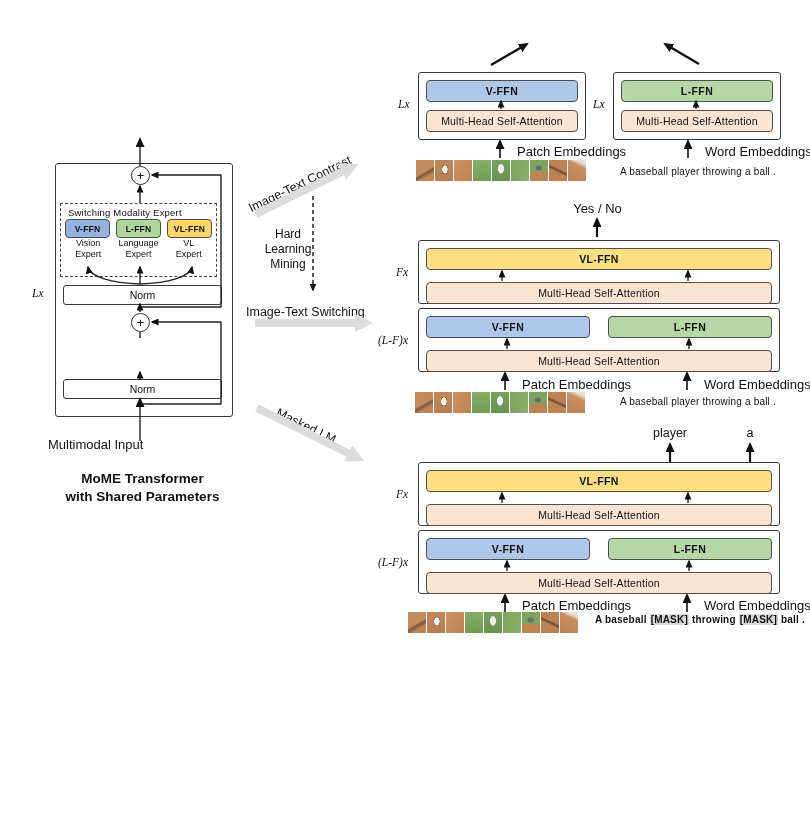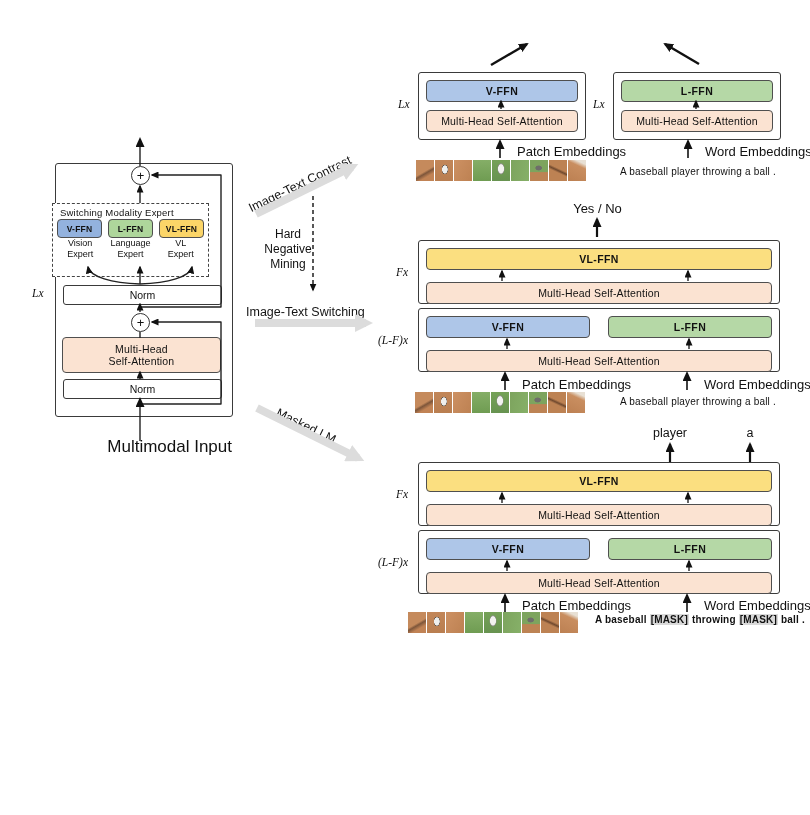--- a/index.html
+++ b/index.html
@@ -125,52 +125,51 @@
       <path d="M505 612 L505 595" stroke-width="1.6" marker-end="url(#ah)"></path>
       <path d="M687 612 L687 595" stroke-width="1.6" marker-end="url(#ah)"></path>
     </g>
   </svg>
 
   <div class="obox" style="left:55px;top:163px;width:176px;height:252px;"></div>
   <div class="plus" style="left:131px;top:166px;">
       <span>+</span>
     </div>
 
-  <div class="dashedbox" style="left:52px;top:203px;width:155px;height:72px;">
+  <div class="dashedbox" style="left:60px;top:203px;width:155px;height:72px;">
     <div class="smelabel">Switching Modality Expert</div>
     <div class="chiprow">
       <div class="chip c-vs">V-FFN</div>
       <div class="chip c-ls">L-FFN</div>
       <div class="chip c-vls">VL-FFN</div>
     </div>
     <div class="subrow">
       <div><span>Vision</span><br><span>Expert</span></div>
       <div><span>Language</span><br><span>Expert</span></div>
       <div><span>VL</span><br><span>Expert</span></div>
     </div>
   </div>
 
   <div class="norm" style="left:63px;top:285px;width:157px;height:18px;">Norm</div>
   <div class="layers" style="left:32px;top:287px;">Lx</div>
   <div class="plus" style="left:131px;top:313px;">
       <span>+</span>
     </div>
 
-  <div class="bar mhsa c-m" style="left:62px;top:337px;width:157px;height:34px;flex-direction:column;line-height:12.5px;">
-    <span>Multi-Head</span>
-    <span>Self-Attention</span>
+  <div class="norm" style="left:63px;top:379px;width:157px;height:18px;">Norm</div>
+
+  <div class="lbl" style="left:48px;top:437px;width:200px;text-align:left;font-size:13px;">Multimodal Input</div>
+  <div class="title2" style="left:30px;top:470px;width:225px;font-size:13.5px;font-weight:bold;line-height:18px;">
+    <span>MoME Transformer</span><br><span>with Shared Parameters</span>
   </div>
-  <div class="norm" style="left:63px;top:379px;width:157px;height:18px;">Norm</div>
-
-  <div class="lbl" style="left:32px;top:437px;width:200px;text-align:right;font-size:17px;">Multimodal Input</div>
 
   <div class="task-label" style="left:300px;top:184px;transform:translate(-50%,-50%) rotate(-26deg);">Image-Text Contrast</div>
   <div class="hnm" style="left:254px;top:227px;width:68px;">
     <span>Hard</span><br>
-    <span>Negative</span><br>
+    <span>Learning</span><br>
     <span>Mining</span>
   </div>
   <div class="task-label" style="left:246px;top:305px;">Image-Text Switching</div>
   <div class="task-label" style="left:306px;top:426px;transform:translate(-50%,-50%) rotate(26deg);">Masked LM</div>
 
 
   <div class="obox" style="left:418px;top:72px;width:166px;height:66px;"></div>
   <div class="bar c-v" style="left:426px;top:80px;width:150px;height:20px;">V-FFN</div>
   <div class="bar mhsa c-m" style="left:426px;top:110px;width:150px;height:20px;">Multi-Head Self-Attention</div>
   <div class="layers" style="left:398px;top:98px;">Lx</div>

